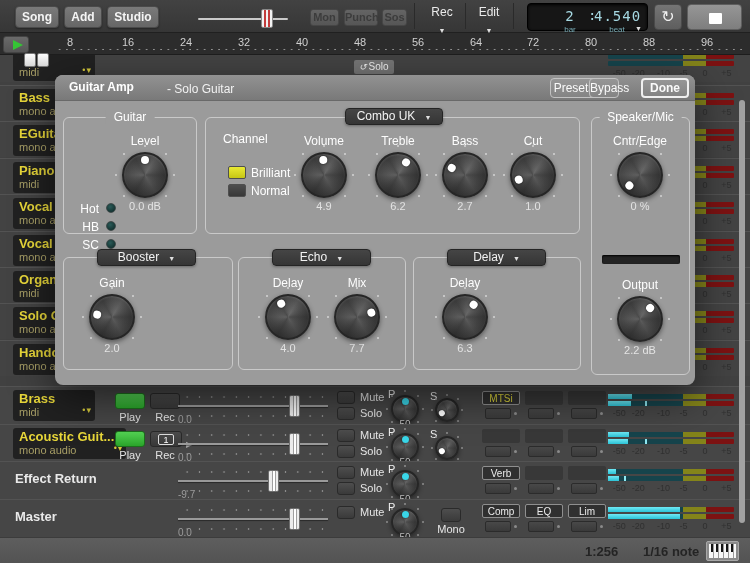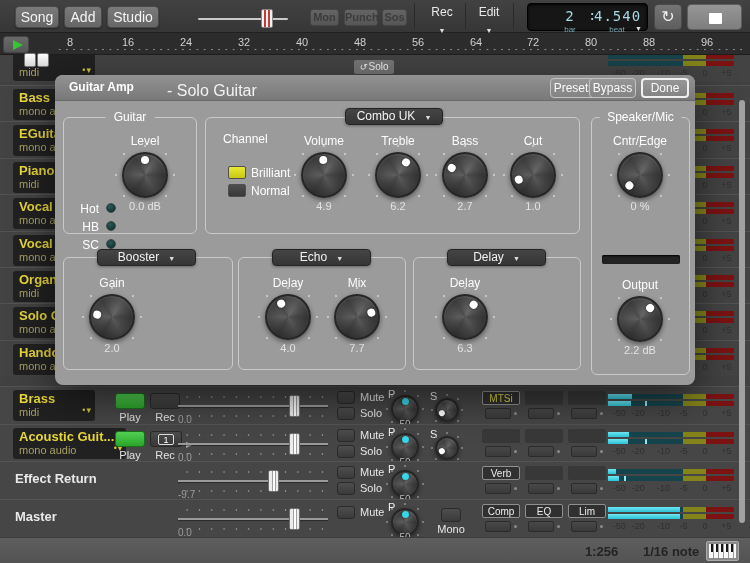--- a/index.html
+++ b/index.html
@@ -2,21 +2,21 @@
 <html><head>
 <meta charset="utf-8">
 <style>
 *{margin:0;padding:0;box-sizing:border-box}
 html,body{width:750px;height:563px;overflow:hidden}
 body{font-family:"Liberation Sans",sans-serif;background:#414141;position:relative}
 #app{position:absolute;left:0;top:0;width:750px;height:563px;overflow:hidden}
 
 
 #toolbar{position:absolute;left:0;top:0;width:750px;height:33px;background:linear-gradient(#424242,#363636);border-bottom:1px solid #202020;z-index:60}
-.tbtn{position:absolute;top:6px;height:22px;background:linear-gradient(#7a7a7a,#666);border:1px solid #4a4a4a;border-radius:4px;color:#f5f5f5;font-weight:normal;font-size:14px;text-align:center;line-height:20px;box-shadow:0 1px 2px rgba(0,0,0,.35)}
+.tbtn{position:absolute;top:6px;height:22px;background:linear-gradient(#7a7a7a,#666);border:1px solid #4a4a4a;border-radius:4px;color:#f5f5f5;font-weight:bold;font-size:12px;text-align:center;line-height:20px;box-shadow:0 1px 2px rgba(0,0,0,.35)}
 .mbtn{position:absolute;top:9px;height:17px;background:linear-gradient(#646464,#565656);border:1px solid #464646;border-radius:3px;color:#3c3c3c;font-weight:bold;font-size:11px;text-align:center;line-height:15px}
 .tsep{position:absolute;top:3px;bottom:3px;width:1px;background:#2a2a2a}
 .tdrop{position:absolute;top:5px;width:34px;text-align:center;color:#eaeaea;font-size:12px}
 .tdrop .arr{display:block;margin-top:3px}
 .arr::before{content:"▼";font-size:7px;color:#e0e0e0}
 #hslider-line{position:absolute;left:198px;top:18px;width:90px;height:2px;background:#c9c9c9;border-radius:1px}
 #hslider-handle{position:absolute;left:261px;top:9px;width:12px;height:19px;border:1px solid #888;border-radius:2px;background:linear-gradient(90deg,#f2f2f2 0 2px,#c23b3b 2px 4px,#f2f2f2 4px 6px,#c23b3b 6px 8px,#f2f2f2 8px)}
 #posdisp{position:absolute;left:527px;top:3px;width:121px;height:28px;background:#161616;border:1px solid #000;border-radius:4px;box-shadow:inset 0 1px 3px #000}
 .dig{font-family:"DejaVu Sans Mono",monospace;color:#a5d8e2;font-size:14px;letter-spacing:1px}
 .dlbl{font-size:8px;color:#76aab4;display:block;margin-top:0px}
@@ -89,23 +89,23 @@
 .kdot{position:absolute;left:50%;top:4px;width:8px;height:8px;margin-left:-4px;border-radius:50%;background:#fff;box-shadow:0 0 2px rgba(0,0,0,.7)}
 .k28 .kdot{width:7px;height:7px;margin-left:-3.5px;top:3px;background:#3ad6e8}
 .k24 .kdot{width:6px;height:6px;margin-left:-3px;top:3px}
 .sknum{position:absolute;font-size:10px;color:#b9b9b9;text-align:center}
 .sklab{position:absolute;font-size:11px;color:#f0f0f0}
 
 
 #amp{position:absolute;left:55px;top:75px;width:640px;height:310px;background:#9b9b9b;border-radius:8px;box-shadow:0 12px 40px rgba(0,0,0,.55);z-index:40}
 #amptitle{position:absolute;left:0;top:0;right:0;height:26px;background:linear-gradient(#929292,#797979);border-bottom:1px solid #696969;border-radius:8px 8px 0 0}
 #amptitle .t1{position:absolute;left:14px;top:5px;font-size:12px;font-weight:bold;color:#fff}
-#amptitle .t2{position:absolute;left:112px;top:7px;font-size:16px;color:#f2f2f2}
+#amptitle .t2{position:absolute;left:112px;top:7px;font-size:12px;color:#f2f2f2}
 .hbtn{position:absolute;top:3px;height:20px;background:linear-gradient(#969696,#848484);border:1px solid #c2c2c2;border-radius:4px;color:#fafafa;font-size:12px;text-align:center;line-height:18px}
-.hbtn.done{border:2px solid #f0f0f0;font-weight:normal;line-height:16px}
+.hbtn.done{border:2px solid #f0f0f0;font-weight:bold;line-height:16px}
 .panel{position:absolute;border:1px solid #c9c9c9;border-radius:6px}
 .legend{position:absolute;top:-8px;left:50%;transform:translateX(-50%);background:#9b9b9b;padding:0 8px;font-size:12px;color:#fff;white-space:nowrap}
 .dd{position:absolute;height:17px;background:linear-gradient(#454545,#353535);border:1px solid #242424;border-radius:4px;color:#f2f2f2;font-size:12px;text-align:center;line-height:15px;box-shadow:0 1px 3px rgba(0,0,0,.35);z-index:5}
 .dd .arr{display:inline-block;margin-left:9px}
 .ledlabel{position:absolute;width:30px;text-align:right;font-size:12px;color:#fff}
 .led{position:absolute;width:10px;height:10px;border-radius:50%;border:1px solid #3f4a4a;background:radial-gradient(circle at 40% 35%,#2a5a58,#0c2624)}
 .chbtn{position:absolute;width:18px;height:13px;border-radius:2px;border:1px solid #4f4f4f}
 .chbtn.on{background:linear-gradient(#eaea34,#c6c614)}
 .chbtn.off{background:linear-gradient(#4e4e4e,#383838)}
 .chlabel{position:absolute;font-size:12px;color:#fff}
@@ -616,21 +616,21 @@
       </div>
   </div>
 
   <div id="vscroll"></div>
 
   <div id="amp">
     <div id="amptitle">
       <span class="t1">Guitar Amp</span>
       <span class="t2">- Solo Guitar</span>
       <div class="hbtn" style="left:495px;width:48px">Presets</div>
-      <div class="hbtn" style="left:534px;width:47px">Bypass</div>
+      <div class="hbtn" style="left:534px;width:30px">Bypass</div>
       <div class="hbtn done" style="left:586px;width:48px">Done</div>
     </div>
 
     <div class="panel" style="left:8px;top:42px;width:134px;height:117px">
       <span class="legend">Guitar</span>
       <span class="ledlabel" style="left:5px;top:84px">Hot</span>
         <span class="led" style="left:42px;top:85px"></span>
       <span class="ledlabel" style="left:5px;top:102px">HB</span>
         <span class="led" style="left:42px;top:103px"></span>
       <span class="ledlabel" style="left:5px;top:120px">SC</span>

